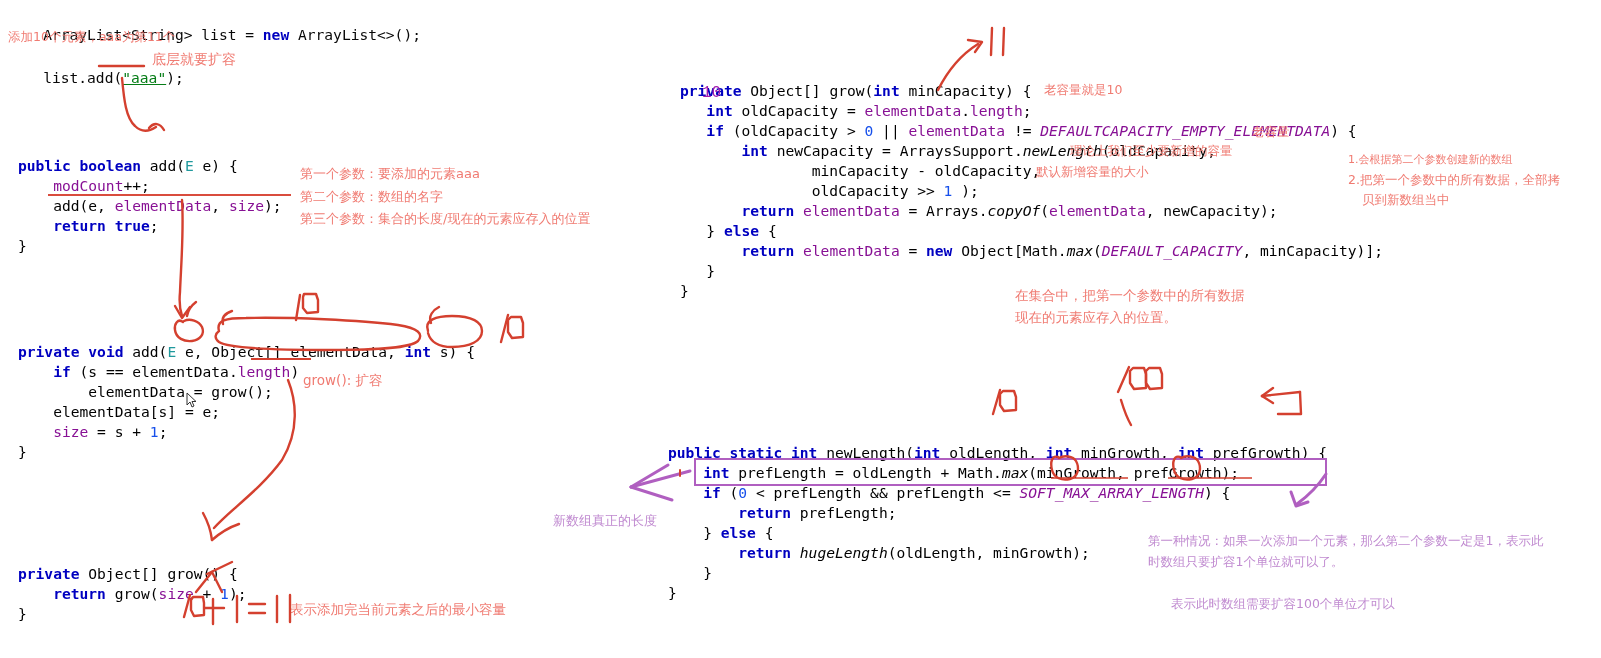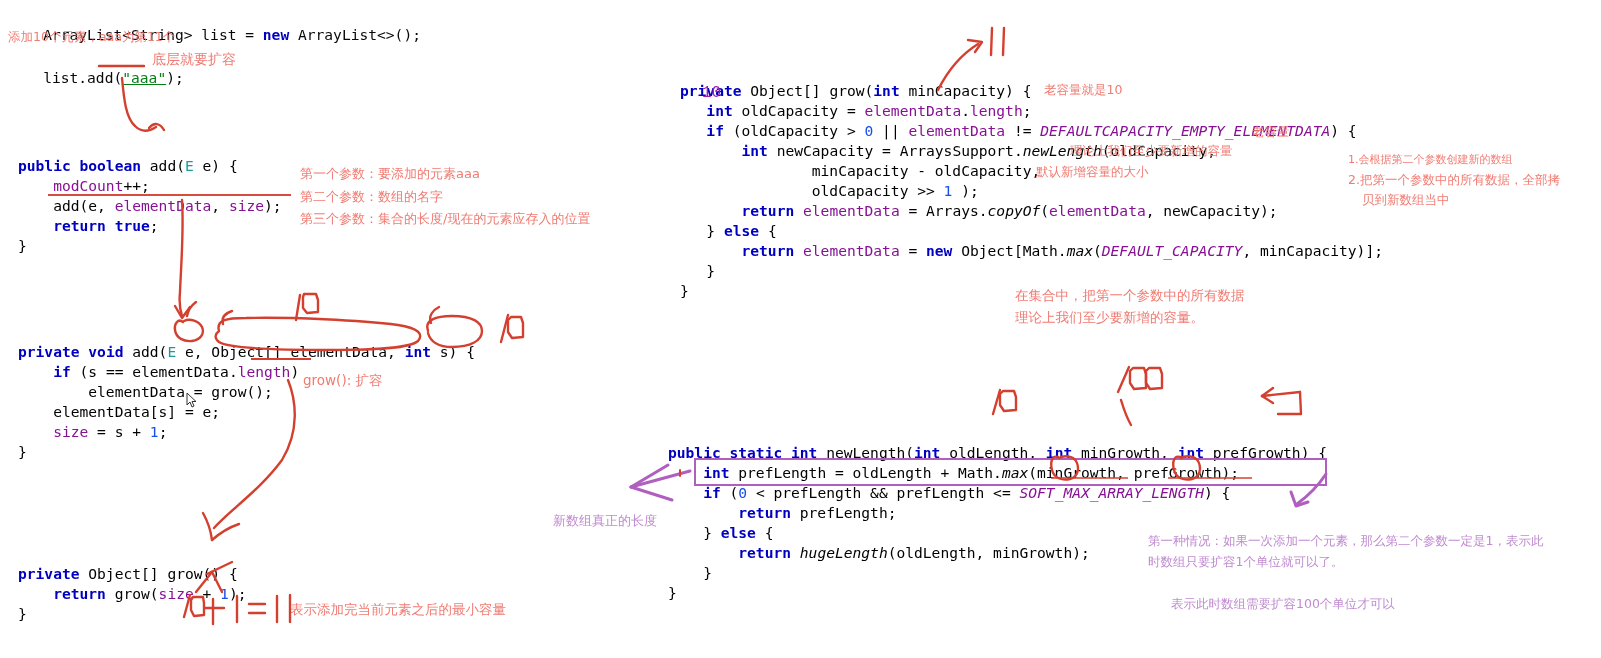--- a/index.html
+++ b/index.html
@@ -133,21 +133,21 @@
   <div class="ann" style="left:1044px;top:80px;font-size:12.5px;">老容量就是10</div>
   <div class="ann" style="left:1252px;top:122px;font-size:12.5px;">老容量</div>
   <div class="ann" style="left:1070px;top:141px;font-size:12.5px;">理论上我们至少要新增的容量</div>
   <div class="ann" style="left:1036px;top:162px;font-size:12.5px;">默认新增容量的大小</div>
 
   <div class="ann" style="left:1348px;top:150px;font-size:11px;">1.会根据第二个参数创建新的数组</div>
   <div class="ann" style="left:1348px;top:170px;font-size:12.5px;">2.把第一个参数中的所有数据，全部拷</div>
   <div class="ann" style="left:1362px;top:190px;font-size:12.5px;">贝到新数组当中</div>
 
   <div class="ann" style="left:1015px;top:286px;font-size:13.5px;">在集合中，把第一个参数中的所有数据</div>
-  <div class="ann" style="left:1015px;top:308px;font-size:13.5px;">理论上我们至少要新增的容量。</div>
+  <div class="ann" style="left:1015px;top:308px;font-size:13.5px;">现在的元素应存入的位置。</div>
 
   <div class="code" style="left:668px;top:423px;">
 <span class="kw">public</span> <span class="kw">static</span> <span class="kw">int</span> newLength(<span class="kw">int</span> oldLength, <span class="kw">int</span> minGrowth, <span class="kw">int</span> prefGrowth) {
     <span class="kw">int</span> prefLength = oldLength + Math.<span class="method-it">max</span>(minGrowth, prefGrowth);
     <span class="kw">if</span> (<span class="num">0</span> &lt; prefLength &amp;&amp; prefLength &lt;= <span class="static">SOFT_MAX_ARRAY_LENGTH</span>) {
         <span class="kw">return</span> prefLength;
     } <span class="kw">else</span> {
         <span class="kw">return</span> <span class="method-it">hugeLength</span>(oldLength, minGrowth);
     }
 }</div>

